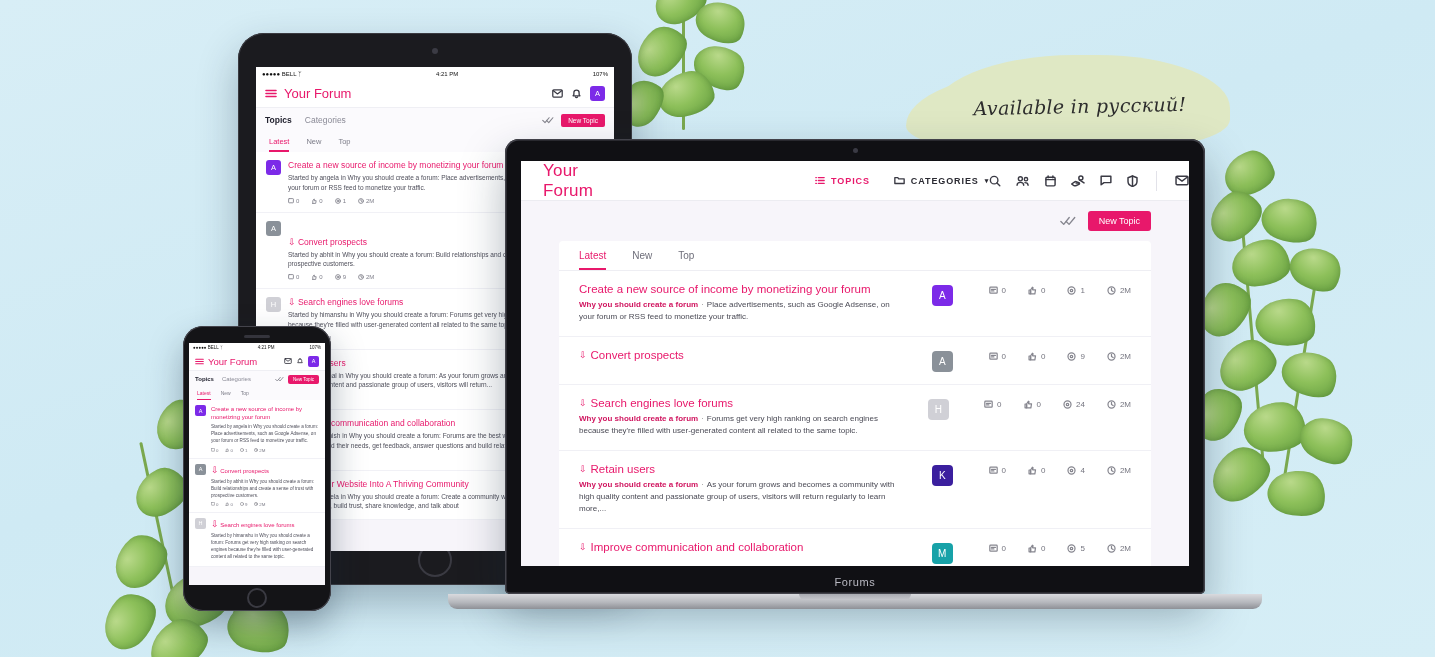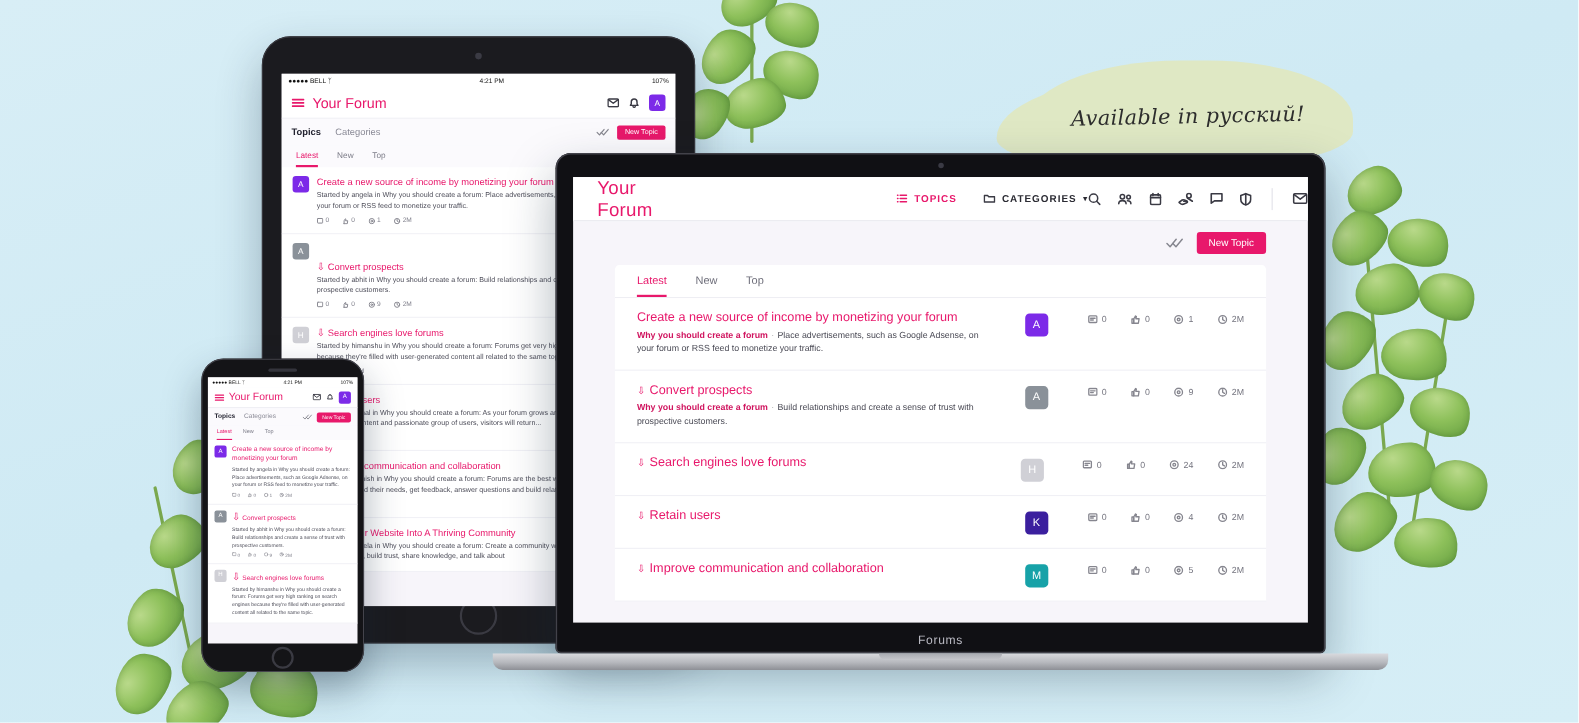--- a/index.html
+++ b/index.html
@@ -853,23 +853,20 @@
                   </span>
               </div>
             </div>
 
             <div class="lp-row">
               <div class="lp-main">
                 <div class="lp-title">
                   <span class="pin-icon">⇩</span>
                   <span>Convert prospects</span>
                 </div>
-                <div class="lp-excerpt">
-                  <span class="lp-cat">Why you should create a forum</span><span class="lp-dot">·</span><span>Build relationships and create a sense of trust with prospective customers.</span>
-                </div>
               </div>
               <div class="lp-av">
                 <span class="av-lg" style="background:#8a9199;">
                     <span>A</span>
                   </span>
               </div>
               <div class="lp-stats">
                 <span class="stat">
                     <svg width="9" height="9" viewBox="0 0 11 11">
                       <rect class="ic-gray" x="1" y="1.4" width="9" height="7.4" rx="1"></rect>
@@ -900,20 +897,23 @@
                   </span>
               </div>
             </div>
 
             <div class="lp-row">
               <div class="lp-main">
                 <div class="lp-title">
                   <span class="pin-icon">⇩</span>
                   <span>Search engines love forums</span>
                 </div>
+                <div class="lp-excerpt">
+                  <span class="lp-cat">Why you should create a forum</span><span class="lp-dot">·</span><span>Forums get very high ranking on search engines because they're filled with user-generated content all related to the same topic.</span>
+                </div>
               </div>
               <div class="lp-av">
                 <span class="av-lg" style="background:#d0d0d6;">
                     <span>H</span>
                   </span>
               </div>
               <div class="lp-stats">
                 <span class="stat">
                     <svg width="9" height="9" viewBox="0 0 11 11">
                       <rect class="ic-gray" x="1" y="1.4" width="9" height="7.4" rx="1"></rect>
@@ -944,20 +944,23 @@
                   </span>
               </div>
             </div>
 
             <div class="lp-row">
               <div class="lp-main">
                 <div class="lp-title">
                   <span class="pin-icon">⇩</span>
                   <span>Retain users</span>
                 </div>
+                <div class="lp-excerpt">
+                  <span class="lp-cat">Why you should create a forum</span><span class="lp-dot">·</span><span>As your forum grows and becomes a community with high quality content and passionate group of users, visitors will return regularly to learn more,...</span>
+                </div>
               </div>
               <div class="lp-av">
                 <span class="av-lg" style="background:#3b1f9e;">
                     <span>K</span>
                   </span>
               </div>
               <div class="lp-stats">
                 <span class="stat">
                     <svg width="9" height="9" viewBox="0 0 11 11">
                       <rect class="ic-gray" x="1" y="1.4" width="9" height="7.4" rx="1"></rect>

